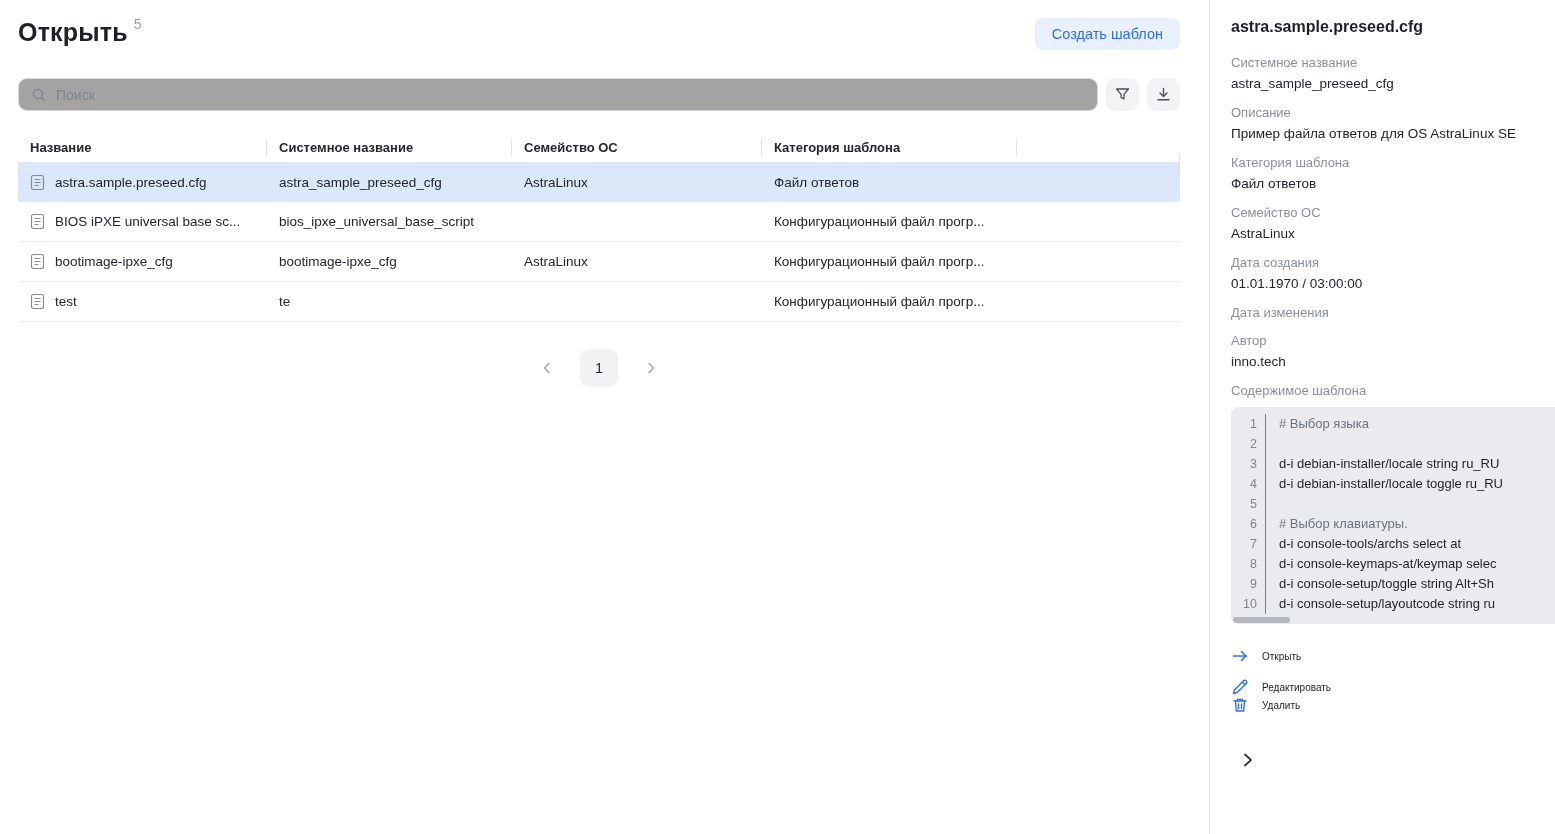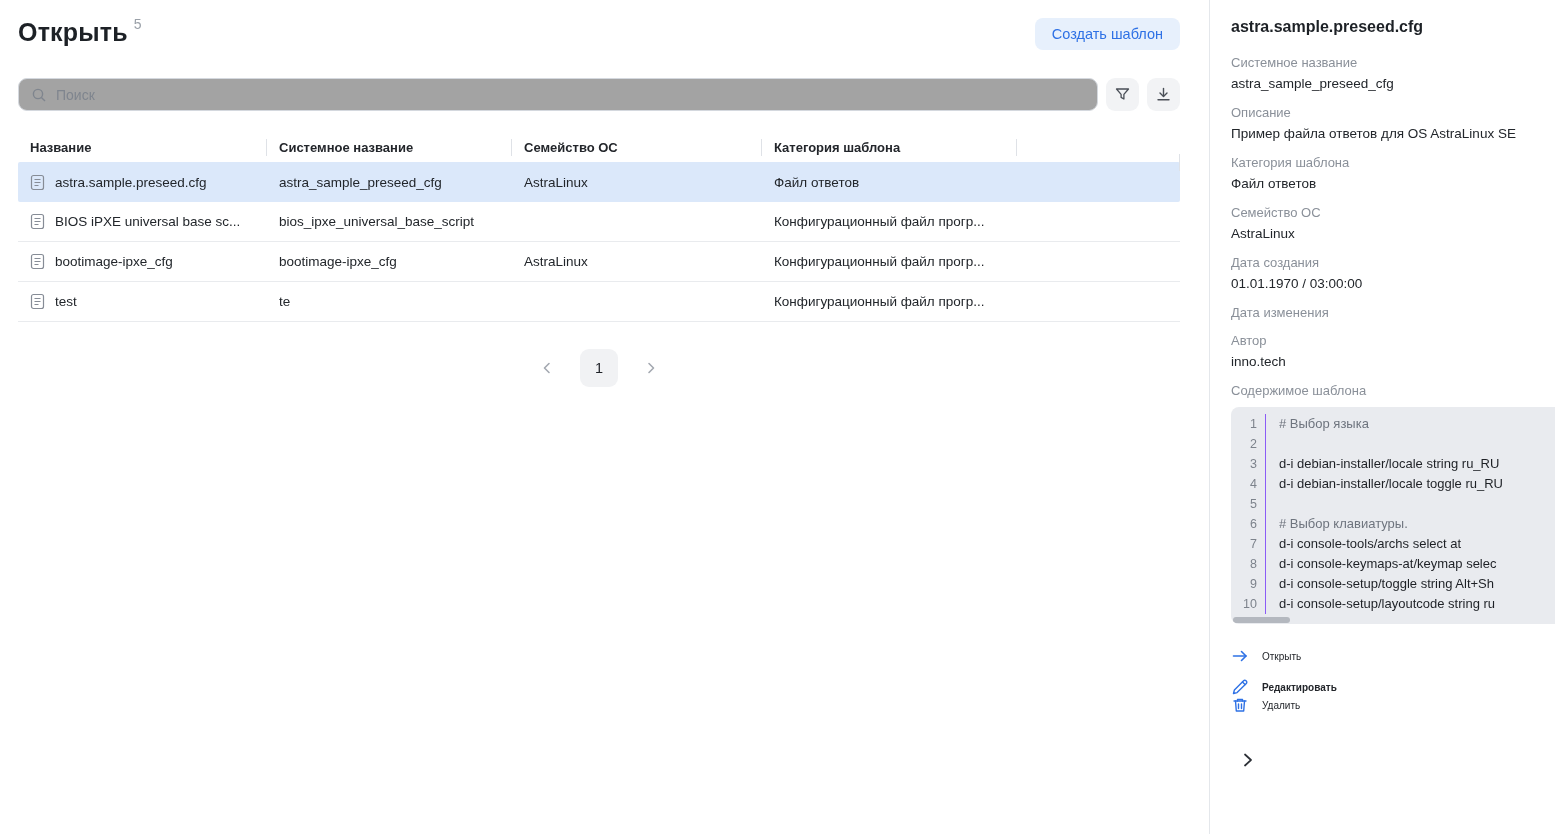--- a/index.html
+++ b/index.html
@@ -54,21 +54,21 @@
   .codeblock { position:relative; background:#e9ebef; border-radius:8px 0 0 8px; height:217px;
     margin-right:-20px; margin-top:9px; overflow:hidden; padding-top:7px; }
   .cline { display:flex; height:20px; line-height:20px; font-size:13px; white-space:pre; }
   .cline .ln { flex:0 0 34px; text-align:right; color:#7d838c; padding-right:8px; font-size:12.5px; }
   .cline .ctext { border-left:1px solid #8b5cf6; padding-left:13px; color:#1e2126; overflow:hidden; flex:1; }
   .cline.comment .ctext { color:#6e747e; }
   .hscroll-thumb { position:absolute; left:2px; bottom:1px; width:57px; height:6px; border-radius:3px; background:#b4b8bf; cursor:grab; }
 
   .action { display:flex; align-items:center; gap:13px; font-size:10px; color:#23262b; cursor:pointer; }
   .action.a1 { margin-top:23px; }
-  .action.a2 { margin-top:13px;font-weight:bold; }
+  .action.a2 { margin-top:13px; }
   .action.a3 { }
   .collapse-btn { margin-top:35px; margin-left:6px; background:none; border:none; cursor:pointer; display:flex; padding:2px; }
 </style>
 </head>
 <body>
 
 <div class="app">
 
   <main class="main">
 

